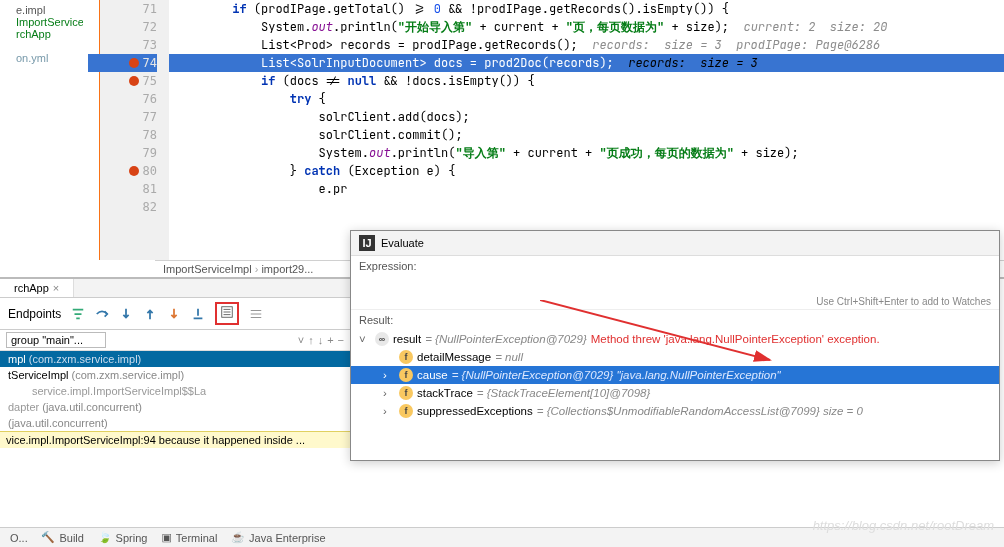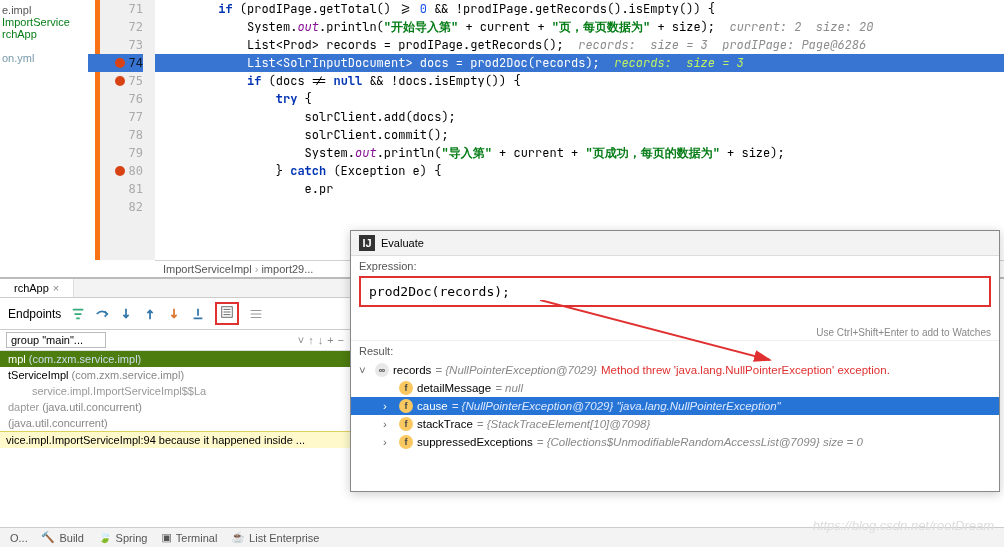--- a/index.html
+++ b/index.html
@@ -1,46 +1,46 @@
 <!DOCTYPE html>
 <html><head>
 <meta charset="utf-8">
 <style>
 * { margin: 0; padding: 0; box-sizing: border-box; }
 body { font-family: "Segoe UI", Arial, sans-serif; font-size: 12px; background: #fff; width: 1004px; height: 547px; overflow: hidden; position: relative; }
 .editor { display: flex; height: 260px; }
-.left-strip { width: 100px; background: #fff; border-right: 5px solid #f97316; font-size: 11px; color: #555; padding: 4px 2px; }
+.left-strip { width: 100px; background: #fff; border-right: 1px solid #f97316; font-size: 11px; color: #555; padding: 4px 16px; }
 .left-strip div { white-space: nowrap; overflow: hidden; }
-.gutter { width: 55px; background: #f0f0f0; text-align: right; padding-right: 12px; color: #aaa; font-family: Consolas, monospace; font-size: 12px; line-height: 18px; position: relative; }
+.gutter { width: 69px; background: #f0f0f0; text-align: right; padding-right: 12px; color: #aaa; font-family: Consolas, monospace; font-size: 12px; line-height: 18px; position: relative; }
 .gutter-line { height: 18px; display: flex; justify-content: flex-end; align-items: center; gap: 4px; }
 .bp { width: 10px; height: 10px; border-radius: 50%; background: #d84315; }
 .code { flex: 1; font-family: Consolas, 'JetBrains Mono', monospace; font-size: 12px; line-height: 18px; }
 .cline { height: 18px; white-space: pre; padding-left: 20px; }
 .hl-line { background: #3874d1; color: #fff; }
-.hl-line .cmt { color: #bef264; font-style: italic; }
+.hl-line .cmt { color: #000000; font-style: italic; }
 .kw { color: #0033b3; font-weight: bold; }
 .str { color: #067d17; font-weight: bold; }
 .cmt { color: #8c8c8c; font-style: italic; }
 .num { color: #1750eb; }
 .field { color: #871094; font-style: italic; }
 .breadcrumb { border-top: 1px solid #d0d0d0; background: #fff; padding: 2px 8px; font-size: 11px; color: #555; margin-left: 155px; }
 .breadcrumb span::after { content: " › "; color: #aaa; }
 .breadcrumb span:last-child::after { content: ""; }
 .debug-panel { display: flex; border-top: 2px solid #bbb; }
 .debug-left { width: 350px; }
 .tabbar { display: flex; border-bottom: 1px solid #ccc; background: #f3f3f3; font-size: 11px; }
 .tabbar .tab { padding: 3px 14px; border-right: 1px solid #ddd; }
 .tabbar .tab.active { background: #fff; }
 .tabbar .close { color: #888; margin-left: 4px; }
 .toolbar { display: flex; align-items: center; gap: 10px; padding: 4px 8px; border-bottom: 1px solid #ccc; }
 .toolbar svg { width: 14px; height: 14px; }
 .calc-btn { border: 2px solid #e03030; padding: 1px 3px; }
 .frames { font-size: 11px; }
 .frames .row { padding: 2px 8px; white-space: nowrap; overflow: hidden; }
-.frames .row.sel { background: #4d7c0f; color: #fff; }
+.frames .row.sel { background: #0369a1; color: #fff; }
 .frames .pkg { color: #888; }
 .frames .row.sel .pkg { color: #cde; }
 .var-header { padding: 3px 8px; background: #f3f3f3; border-bottom: 1px solid #ddd; color: #555; font-size: 11px; }
 .warn { background: #fff9cc; border-top: 1px solid #e0d060; padding: 2px 6px; font-size: 11px; white-space: nowrap; overflow: hidden; }
 .vars { font-size: 11px; }
 .vars .vrow { padding: 2px 4px; display: flex; align-items: center; gap: 4px; }
 .vicon { width: 14px; height: 14px; border-radius: 50%; background: #f9c860; display: inline-flex; align-items: center; justify-content: center; font-size: 9px; }
 .eval-popup { position: absolute; top: 230px; left: 350px; width: 650px; background: #fff; border: 1px solid #888; box-shadow: 0 2px 10px rgba(0,0,0,0.2); z-index: 10; }
 .eval-title { display: flex; align-items: center; padding: 4px 8px; background: #f3f3f3; border-bottom: 1px solid #ddd; font-size: 11px; gap: 6px; }
 .eval-label { font-size: 11px; color: #555; padding: 4px 8px; }
@@ -82,21 +82,21 @@
   <div class="gutter">
     <div class="gutter-line">
         <span>71</span>
       </div>
     <div class="gutter-line">
         <span>72</span>
       </div>
     <div class="gutter-line">
         <span>73</span>
       </div>
-    <div class="gutter-line" style="background:#3874d1;color:#0f172a;margin-left:-12px;padding-left:12px;">
+    <div class="gutter-line" style="background:#3874d1;color:#e5e5e5;margin-left:-12px;padding-left:12px;">
         <span class="bp"></span>
         <span>74</span>
       </div>
     <div class="gutter-line">
         <span class="bp"></span>
         <span>75</span>
       </div>
     <div class="gutter-line">
         <span>76</span>
       </div>
@@ -207,28 +207,27 @@
     </div>
   </div>
 </div>
 
 <div class="eval-popup">
   <div class="eval-title">
       <span style="background:#333;color:#fff;width:16px;height:16px;display:inline-flex;align-items:center;justify-content:center;font-weight:bold;">IJ</span>
       <span>Evaluate</span>
     </div>
   <div class="eval-label">Expression:</div>
-  <div class="eval-input">prod2Doc(records);</div>
   <div class="eval-hint">Use Ctrl+Shift+Enter to add to Watches</div>
   <div class="result-label">Result:</div>
   <div class="results">
     <div class="rrow">
         <span class="chev">˅</span>
         <span class="ricon ic-r">∞</span>
-        <span>records</span> 
+        <span>result</span> 
         <span class="gval">= {NullPointerException@7029}</span> 
         <span class="err">Method threw 'java.lang.NullPointerException' exception.</span>
       </div>
     <div class="rrow" style="padding-left:32px;">
         <span class="chev"></span>
         <span class="ricon ic-f">f</span>
         <span>detailMessage</span> 
         <span class="gval">= null</span>
       </div>
     <div class="rrow sel" style="padding-left:32px;">
@@ -260,16 +259,16 @@
       </marker>
     </defs>
   <line x1="0" y1="0" x2="230" y2="60" stroke="#e03030" stroke-width="2" marker-end="url(#ah)"></line>
 </svg>
 
 <div class="bottom-bar">
   <span>O...</span>
   <span>🔨 <span>Build</span></span>
   <span>🍃 <span>Spring</span></span>
   <span>▣ <span>Terminal</span></span>
-  <span>☕ <span>List Enterprise</span></span>
+  <span>☕ <span>Java Enterprise</span></span>
 </div>
 
 <div class="watermark">https://blog.csdn.net/rootDream</div>
 
 </body></html>

